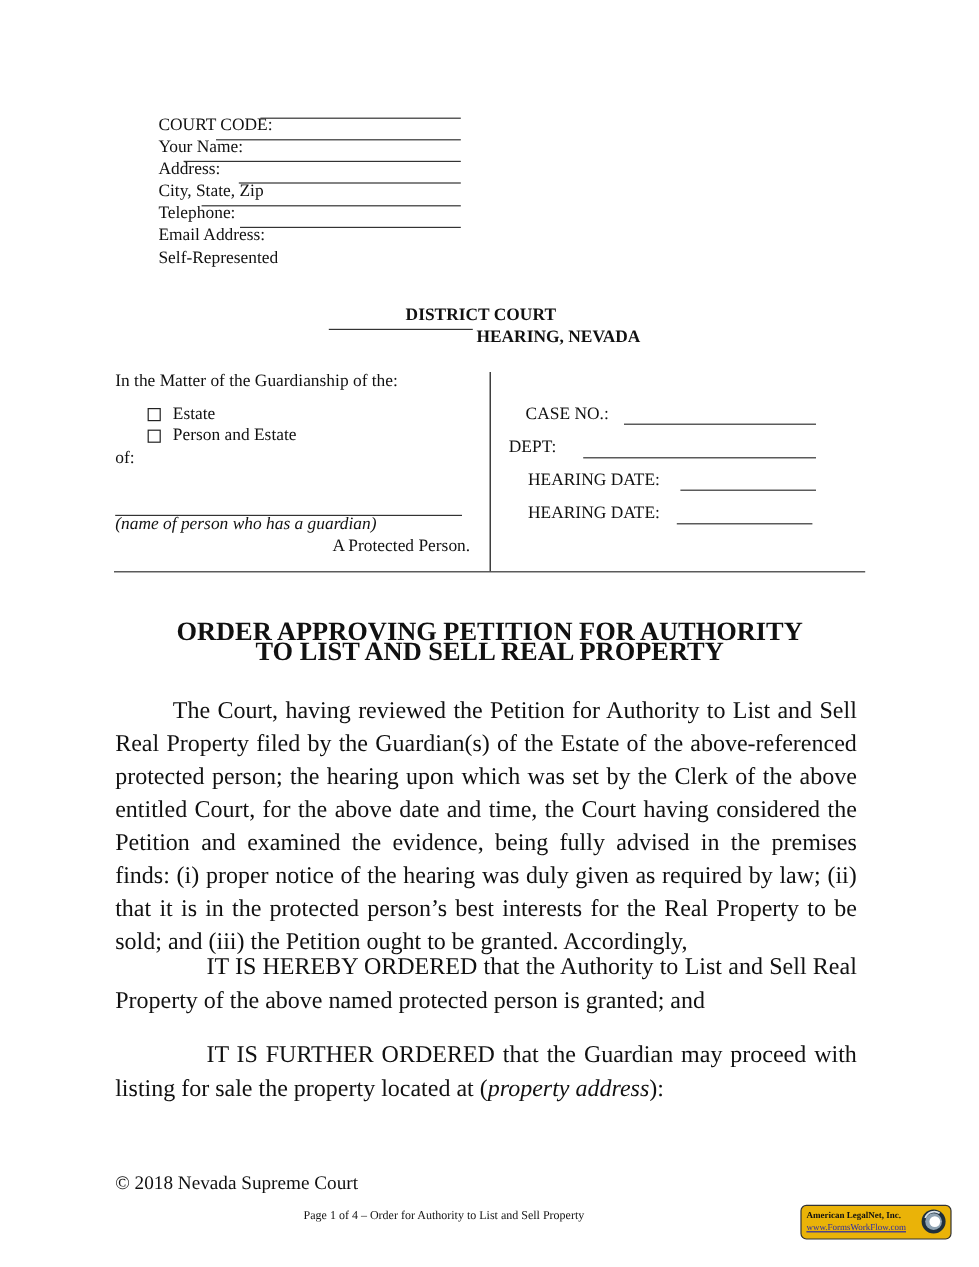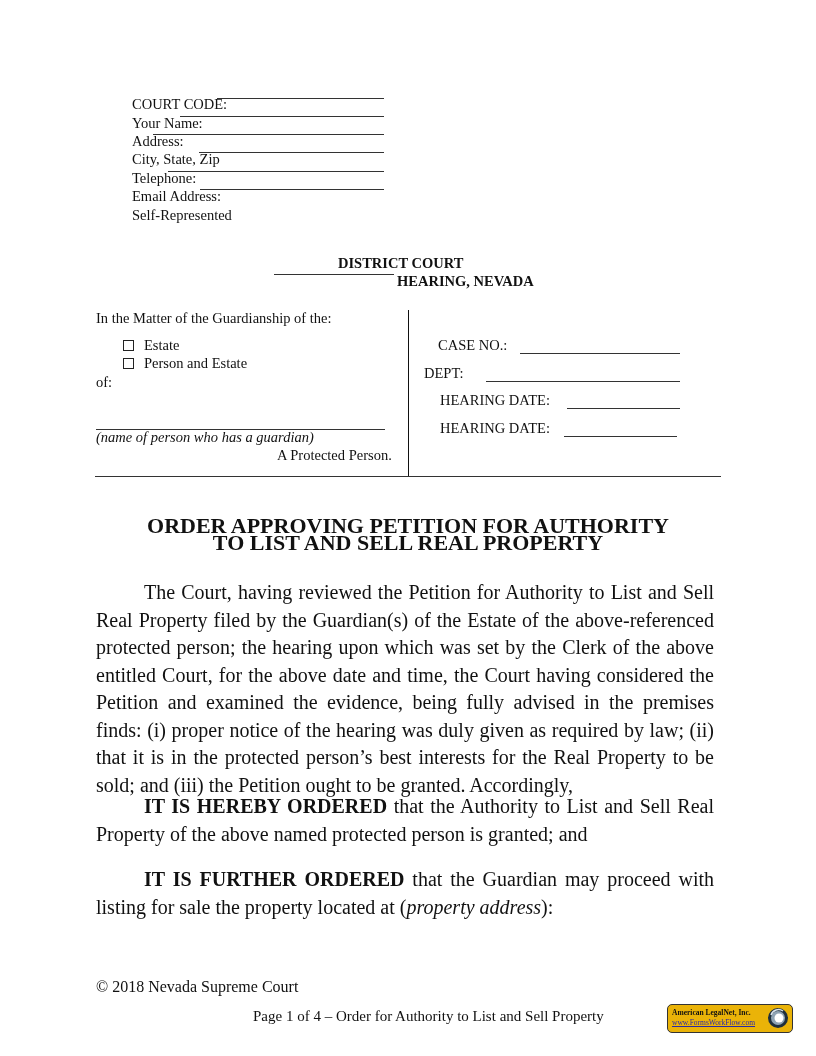--- a/index.html
+++ b/index.html
@@ -66,24 +66,24 @@
     .para {
       position: absolute;
       left: 96px;
       width: 618px;
       font-size: 20px;
       line-height: 27.5px;
       text-align: justify;
       text-align-last: left;
     }
     .para .indent { display: inline-block; width: 48px; }
-    .para b { font-weight: bold; }
+    .para b { font-weight: normal; margin-left: 28px; }
 
     .footer-copy { font-size: 16px; }
-    .footer-page { font-size: 15px; }
+    .footer-page { font-size: 10px; }
 
     .badge {
       position: absolute;
       left: 667px; top: 1004px;
       width: 124px; height: 27px;
       border: 1.3px solid #333;
       border-radius: 5px;
       background: #eab308;
     }
     .badge-text1 {

